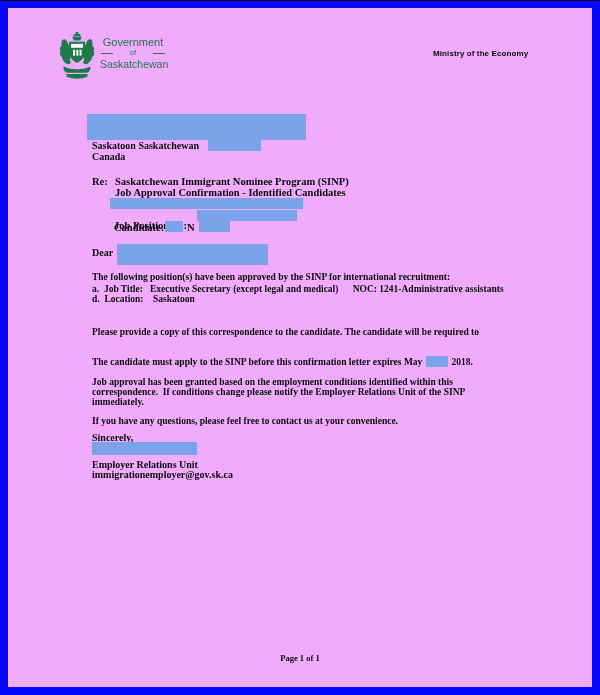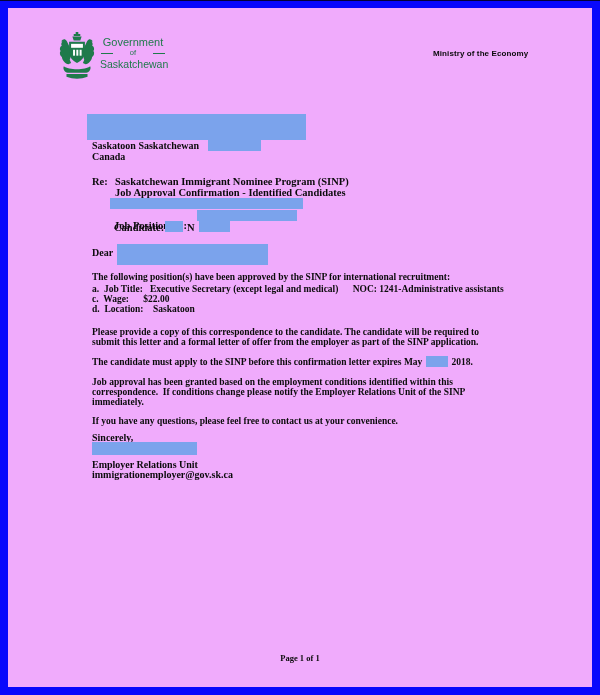--- a/index.html
+++ b/index.html
@@ -108,27 +108,25 @@
 
   <div class="t sz10" style="left:92px;top:247px;">Dear</div>
   <div class="redact r-dear"></div>
 
   <div class="body-block" style="top:272px;">
     <div class="line">The following position(s) have been approved by the SINP for international recruitment:</div>
   </div>
 
   <div class="body-block" style="top:284px;line-height:10px;">
     <div class="line">a.  Job Title:   Executive Secretary (except legal and medical)      NOC: 1241-Administrative assistants</div>
-    <div class="line">c.  Wage:      $22.00</div>
     <div class="line">d.  Location:    Saskatoon</div>
   </div>
 
   <div class="body-block" style="top:327px;">
     <div class="line">Please provide a copy of this correspondence to the candidate. The candidate will be required to</div>
-    <div class="line">submit this letter and a formal letter of offer from the employer as part of the SINP application.</div>
   </div>
 
   <div class="body-block" style="top:356px;">
     <div class="line"><span>The candidate must apply to the SINP before this confirmation letter expires May</span><span class="inline-redact"></span><span>2018.</span></div>
   </div>
 
   <div class="body-block" style="top:377px;">
     <div class="line">Job approval has been granted based on the employment conditions identified within this</div>
     <div class="line">correspondence.  If conditions change please notify the Employer Relations Unit of the SINP</div>
     <div class="line">immediately.</div>

